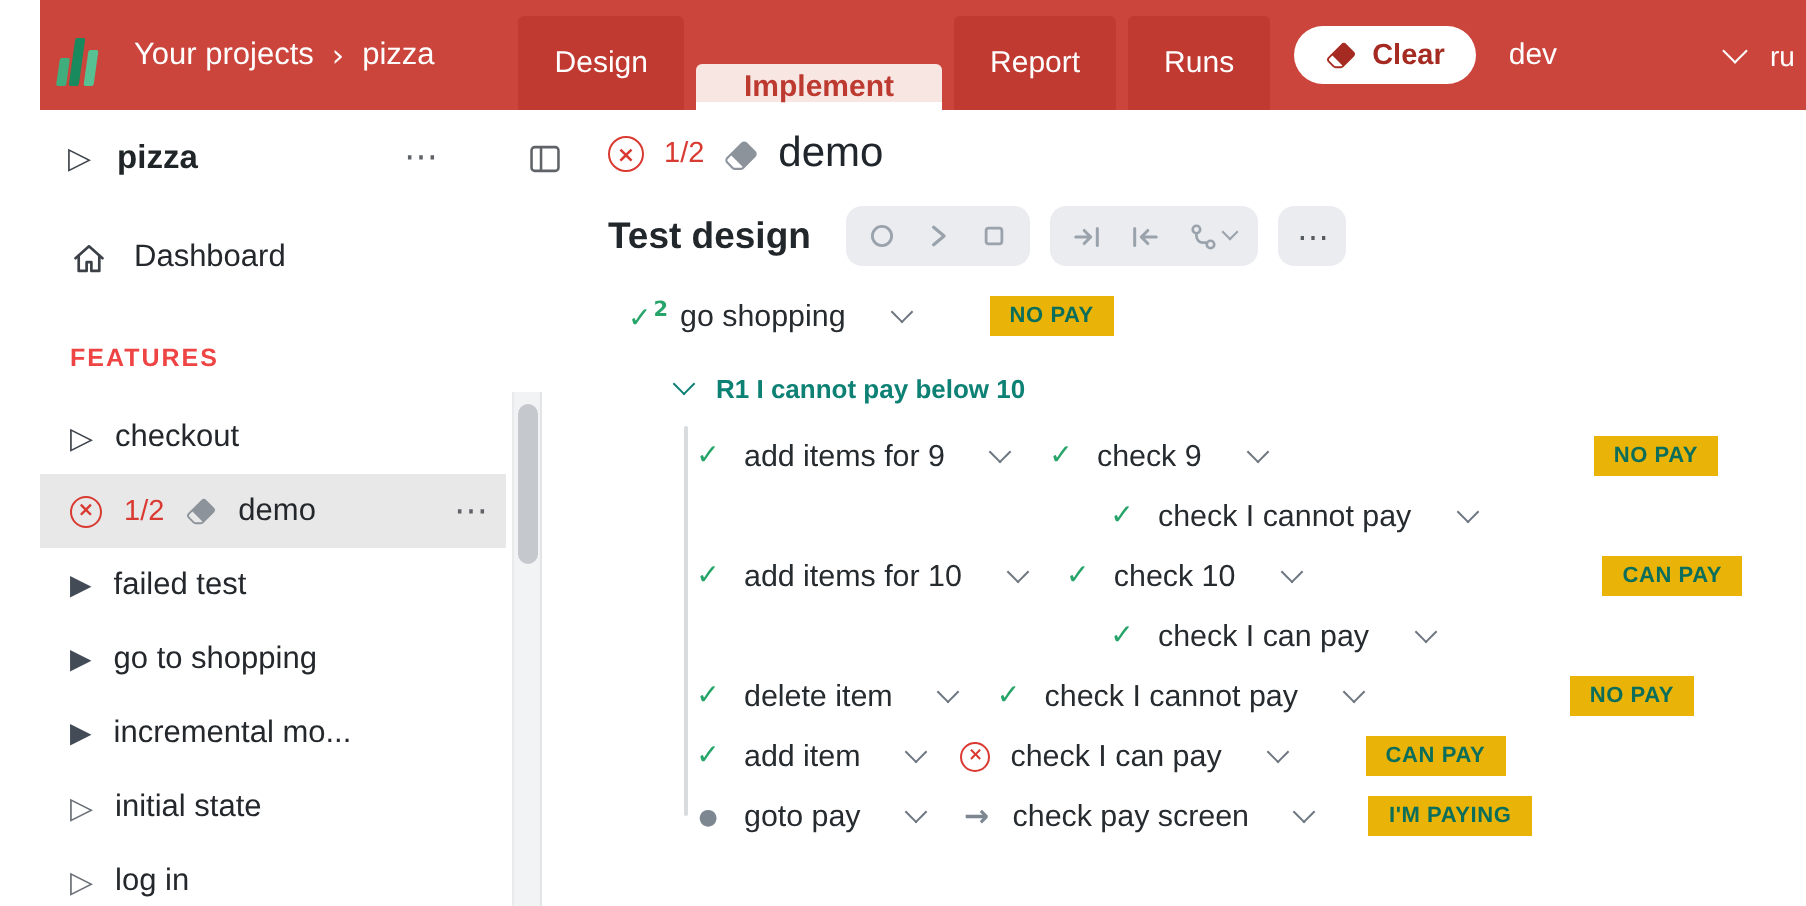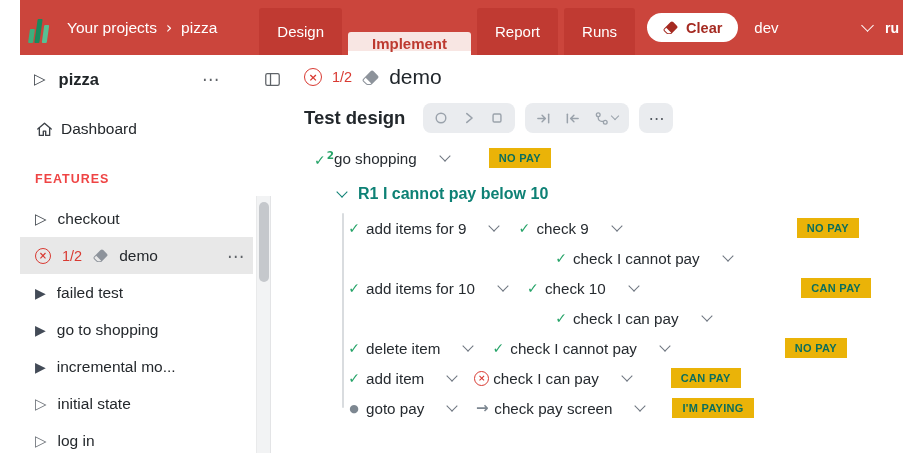--- a/index.html
+++ b/index.html
@@ -18,36 +18,36 @@
   .logo i:nth-child(3){ height:18px; background:#57c193; }
   .breadcrumb { display:flex; align-items:center; gap:9px; font-size:15.5px; margin-right:42px; white-space:nowrap; }
   .tabs { display:flex; gap:6px; align-self:flex-end; height:47px; }
   .tab { display:flex; align-items:center; padding:0 18px; font-size:15px; background:#c03a32; border-radius:3px 3px 0 0; color:#fff; cursor:default; white-space:nowrap; }
   .tab.active { background:#f8e6e3; color:#bd3a30; font-weight:700; box-shadow: inset 0 -4px 0 #ffffff; padding:0 24px;margin-top:24px; }
   .clear-btn { margin-left:12px; height:29px; display:flex; align-items:center; gap:8px; background:#fff; color:#a52a21; border:none; border-radius:15px; padding:0 16px; font-weight:700; font-size:14.5px; font-family:inherit; }
   .env { margin-left:16px; width:118px; display:flex; align-items:center; justify-content:space-between; font-size:15px; }
   .chev { display:inline-block; width:8px; height:8px; border-right:1.8px solid #6e7680; border-bottom:1.8px solid #6e7680; transform:rotate(45deg); margin-top:-4px; }
   .chev.white { border-color:#fff; width:9px; height:9px; }
   .chev.teal { border-color:#0e8175; }
-  .run-cut { margin-left:auto; width:18px; overflow:hidden; font-weight:700; font-size:14px; white-space:nowrap; }
+  .run-cut { margin-left:auto; width:18px; overflow:hidden; font-weight:400; font-size:14px; white-space:nowrap; }
 
   
   .content { flex:1; display:flex; min-height:0; }
 
   
   .sidebar { width:272px; flex-shrink:0; position:relative; overflow:hidden; padding-top:7px; }
   .project-row { height:34px; display:flex; align-items:center; gap:13px; padding:0 10px 0 14px; }
   .project-name { font-size:16.5px; font-weight:600; color:#202528; }
   .tri-outline { font-size:15px; color:#3f454c; }
   .tri-filled { font-size:14px; color:#434b57; }
   .tri-gray { color:#6b7077; }
   .dots { color:#5f6368; font-size:17px; letter-spacing:1px; }
   .project-row .dots { margin-left:auto; }
   .collapse-btn { margin-left:30px; color:#5f6368; display:flex; }
-  .dash-row { height:34px; margin-top:16px; display:flex; align-items:center; gap:7px; padding-left:15px; font-size:15.5px; }
+  .dash-row { height:34px; margin-top:16px; display:flex; align-items:center; gap:13px; padding-left:15px; font-size:15.5px; }
   .features-header { margin:26px 0 14px 15px; color:#ef4444; font-weight:700; font-size:12.5px; letter-spacing:1px; }
   .feature-item { height:37px; width:233px; display:flex; align-items:center; column-gap:11px; padding:0 8px 0 15px; font-size:15.5px; }
   .feature-item.selected { background:#e8e8e8; }
   .feature-item .dots { margin-left:auto; }
   .count-red { color:#d93a32; font-size:14.5px; }
   .err-circle { width:16px; height:16px; border:1.6px solid #d93a32; border-radius:50%; color:#d93a32; display:inline-flex; align-items:center; justify-content:center; font-size:10px; font-weight:700; flex-shrink:0; }
   .eraser { color:#8d939b; display:inline-flex; flex-shrink:0; }
   .sb-scroll { position:absolute; left:236px; top:141px; bottom:0; width:15px; background:#f2f3f4; border-left:1px solid #e9eaeb; border-right:1px solid #e3e4e6; }
   .sb-thumb { position:absolute; top:6px; left:2px; width:10px; height:80px; background:#c5c8cc; border-radius:6px; }
 
@@ -60,26 +60,26 @@
   .section-title { font-size:18.5px; font-weight:700; color:#22272b; margin-right:8px; }
   .btn-group { background:#eaecef; border-radius:8px; height:30px; display:flex; align-items:center; padding:0 11px; gap:14px; color:#9aa2ab; }
   .tb-btn { display:flex; align-items:center; gap:3px; }
   .more-btn { background:#eaecef; border-radius:8px; height:30px; width:34px; display:flex; align-items:center; justify-content:center; color:#555b61; font-size:16px; }
 
   
   .steps { position:relative; margin-top:8px; font-size:15.2px; color:#262b30; }
   .tree-line { position:absolute; left:40px; top:72px; height:195px; width:2px; background:#d9dcdf; border-radius:2px; }
   .row { display:flex; align-items:center; height:30px; position:relative; }
   .row.top { height:34px; padding-left:12px; }
-  .row.group { height:38px; padding-left:12px; color:#0e8175; font-weight:700; font-size:16px; gap:12px; }
+  .row.group { height:38px; padding-left:12px; color:#0e8175; font-weight:700; font-size:13px; gap:12px; }
   .row.l1 { padding-left:44px; }
   .row.sub { padding-left:251px; }
   .check { color:#27a469; font-weight:700; font-size:14px; width:16px; text-align:center; flex-shrink:0; }
   .check sup { font-size:10.5px; font-weight:700; margin-left:1px; }
-  .lbl { margin-left:4px; white-space:nowrap; }
+  .lbl { margin-left:10px; white-space:nowrap; }
   .row .chev { margin-left:24px; flex-shrink:0; }
   .cell2 { margin-left:18px; display:flex; align-items:center; }
   .dot-ic { color:#7d8791; font-size:11px; width:16px; text-align:center; }
   .arrow-ic { color:#7d8791; font-weight:700; font-size:15px; width:16px; text-align:center; }
   .row .err-circle { width:15px; height:15px; font-size:9px; }
   .badge { background:#eab308; color:#0b6e5b; font-weight:700; font-size:11px; letter-spacing:0.3px; padding:4px 10px; border-radius:0; white-space:nowrap; }
   .row.top .badge { margin-left:40px; }
   .row.ba .badge { margin-left:auto; margin-right:44px; }
   .row.bc .badge { margin-left:auto; margin-right:32px; }
   .row.be .badge { margin-left:auto; margin-right:56px; }

